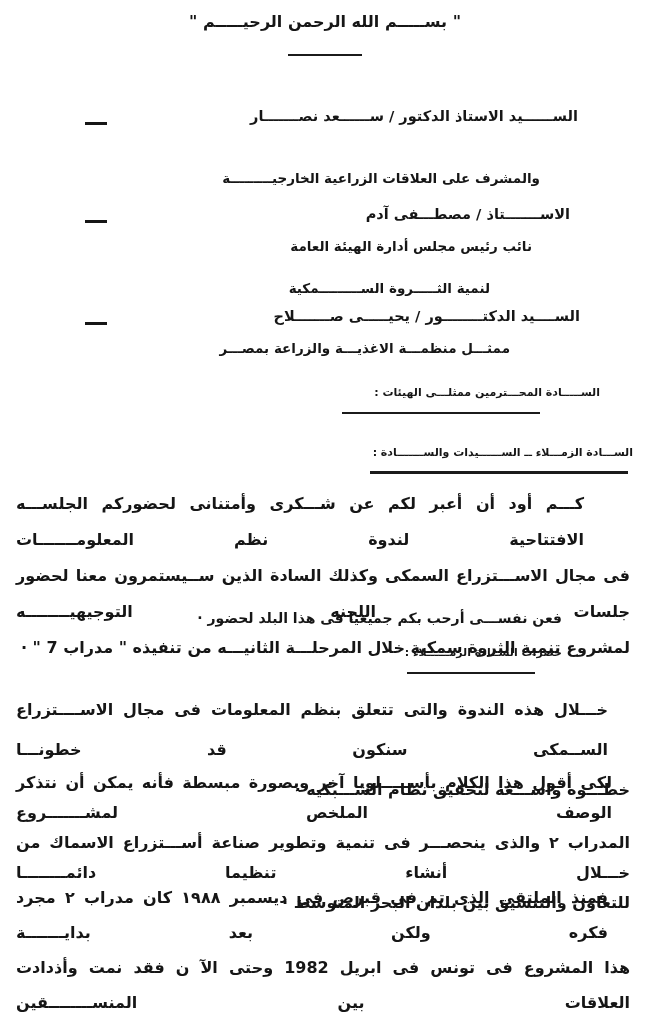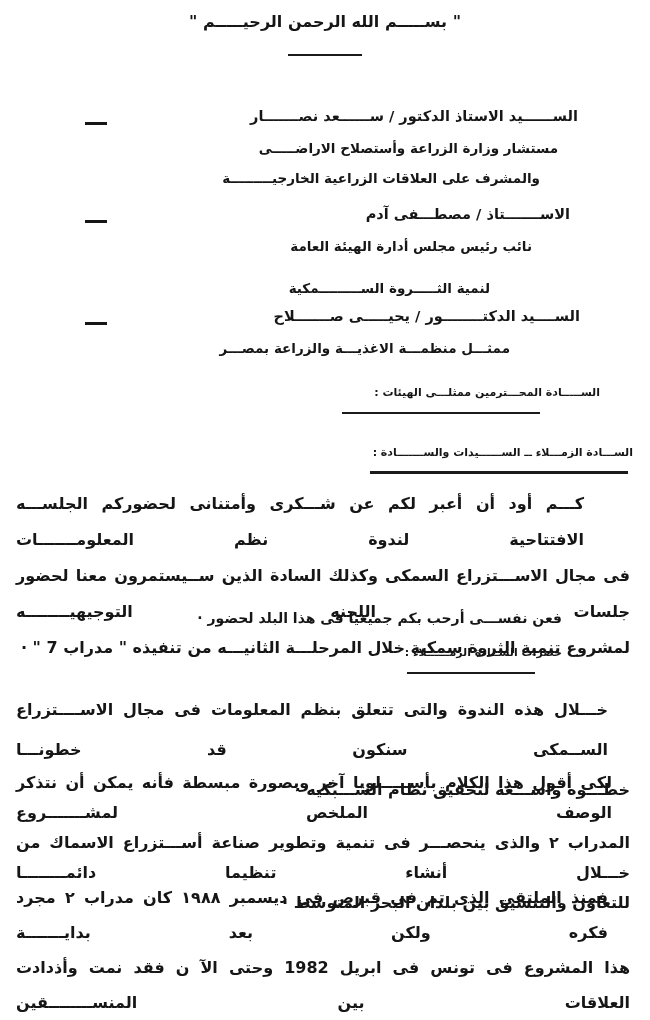--- a/index.html
+++ b/index.html
@@ -57,21 +57,20 @@
 </head>
 <body>
 
 <div class="page">
 
   <div class="abs basmala">" بســـــم الله الرحمن الرحيـــــم "</div>
   <div class="rule b-rule"></div>
 
   <div class="dash d1"></div>
   <div class="abs name r1n">الســــــيد الاستاذ الدكتور /  ســــــعد نصـــــــار</div>
-  <div class="abs role r1r1">مستشار   وزارة الزراعة وأستصلاح الاراضـــــى</div>
   <div class="abs role r1r2">والمشرف على العلاقات الزراعية الخارجيـــــــــة</div>
 
   <div class="dash d2"></div>
   <div class="abs name r2n">الاســـــــتاذ /   مصطـــفى آدم</div>
   <div class="abs role r2r1">نائب رئيس مجلس أدارة الهيئة العامة</div>
   <div class="abs role r2r2">لنمية الثـــــروة   الســـــــــمكية</div>
 
   <div class="dash d3"></div>
   <div class="abs name r3n">الســــيد الدكتــــــــور / يحيـــــى صـــــــلاح</div>
   <div class="abs role r3r1">ممثـــل منظمـــة الاغذيـــة والزراعة بمصـــر</div>

